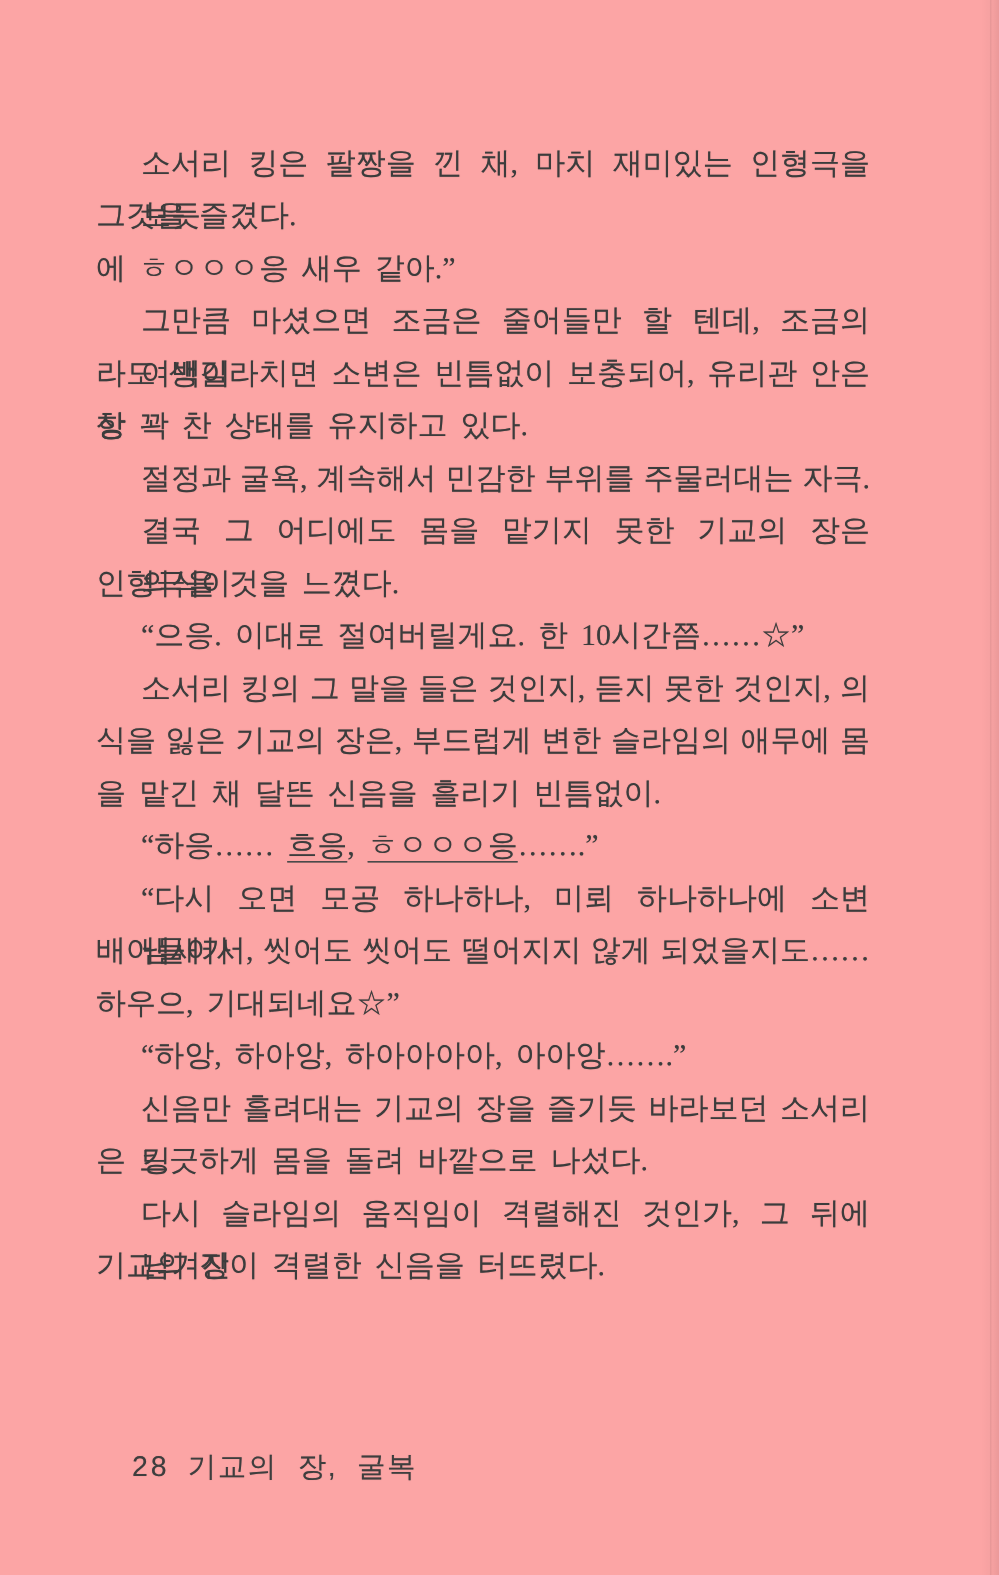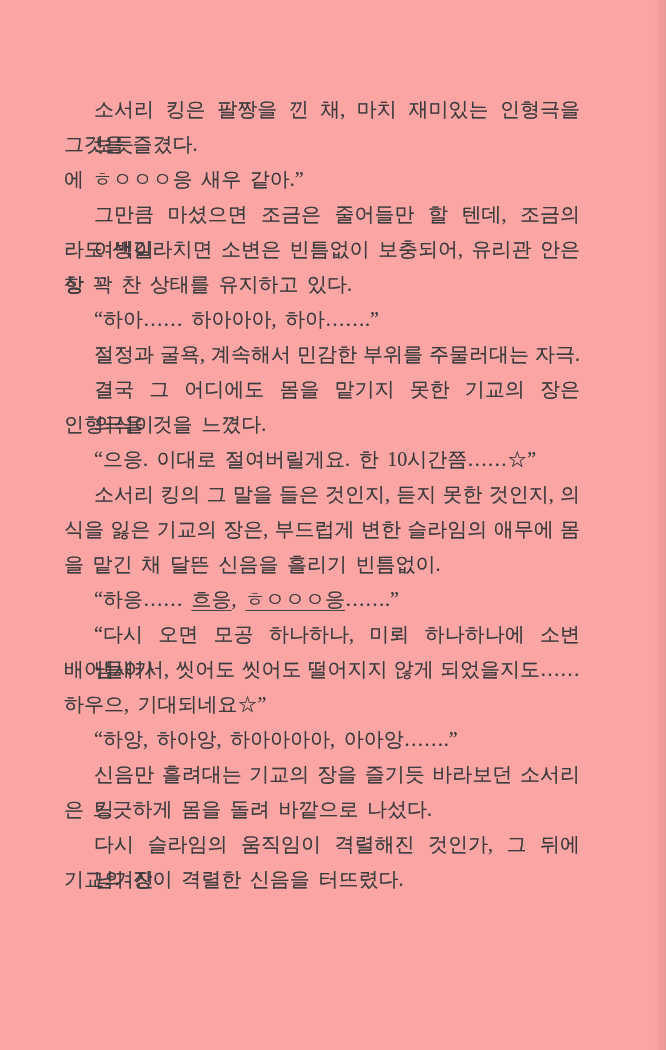--- a/index.html
+++ b/index.html
@@ -93,32 +93,34 @@
   <div class="scan-edge-right"></div>
   <div class="scan-edge-line"></div>
 
   <main class="text-block" id="text-block">
       <div class="line indent justify"><span>소서리 킹은 팔짱을 낀 채, 마치 재미있는 인형극을 보듯</span></div>
       <div class="line"><span>그것을 즐겼다.</span></div>
       <div class="line"><span>에 ㅎㅇㅇㅇ응 새우 같아.”</span></div>
       <div class="line indent justify"><span>그만큼 마셨으면 조금은 줄어들만 할 텐데, 조금의 여백이</span></div>
       <div class="line justify"><span>라도 생길라치면 소변은 빈틈없이 보충되어, 유리관 안은 항</span></div>
       <div class="line"><span>상 꽉 찬 상태를 유지하고 있다.</span></div>
-      <div class="line indent"><span>“하아…… 하아아아, 하아…….”</span></div>
       <div class="line indent justify"><span>절정과 굴욕, 계속해서 민감한 부위를 주물러대는 자극.</span></div>
       <div class="line indent justify"><span>결국 그 어디에도 몸을 맡기지 못한 기교의 장은 의식이</span></div>
       <div class="line"><span>인형극을 것을 느꼈다.</span></div>
       <div class="line indent"><span>“으응. 이대로 절여버릴게요. 한 10시간쯤……☆”</span></div>
       <div class="line indent justify"><span>소서리 킹의 그 말을 들은 것인지, 듣지 못한 것인지, 의</span></div>
       <div class="line justify"><span>식을 잃은 기교의 장은, 부드럽게 변한 슬라임의 애무에 몸</span></div>
       <div class="line"><span>을 맡긴 채 달뜬 신음을 흘리기 빈틈없이.</span></div>
       <div class="line indent"><span>“하응…… </span><span class="u">흐응</span><span>, </span><span class="u">ㅎㅇㅇㅇ응</span><span>…….”</span></div>
       <div class="line indent justify"><span>“다시 오면 모공 하나하나, 미뢰 하나하나에 소변 냄새가</span></div>
       <div class="line justify"><span>배어들어서, 씻어도 씻어도 떨어지지 않게 되었을지도……</span></div>
       <div class="line"><span>하우으, 기대되네요☆”</span></div>
       <div class="line indent"><span>“하앙, 하아앙, 하아아아아, 아아앙…….”</span></div>
       <div class="line indent justify"><span>신음만 흘려대는 기교의 장을 즐기듯 바라보던 소서리 킹</span></div>
       <div class="line"><span>은 느긋하게 몸을 돌려 바깥으로 나섰다.</span></div>
       <div class="line indent justify"><span>다시 슬라임의 움직임이 격렬해진 것인가, 그 뒤에 남겨진</span></div>
       <div class="line"><span>기교의 장이 격렬한 신음을 터뜨렸다.</span></div>
     </main>
 
+  <footer class="footer">
+    <span class="page-num">28</span><span class="chapter">기교의 장, 굴복</span>
+  </footer>
 </div>
 
 </body></html>

